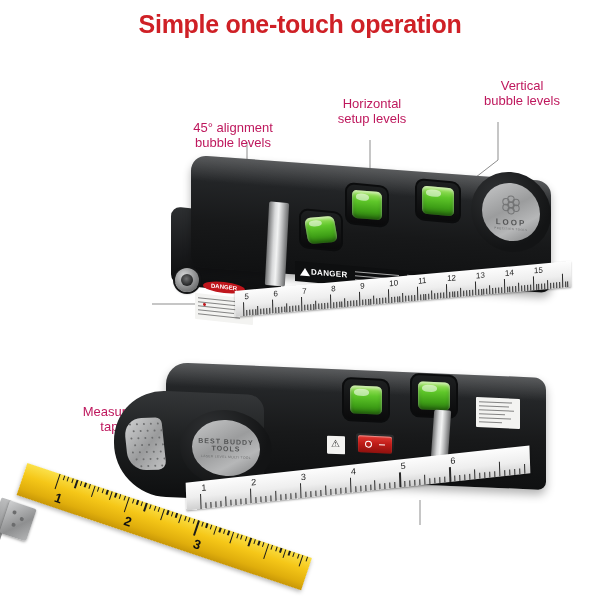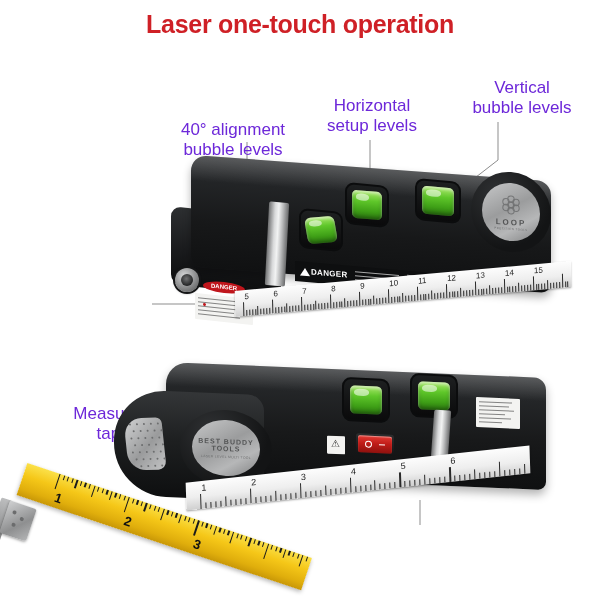--- a/index.html
+++ b/index.html
@@ -21,22 +21,22 @@
     font-weight:bold;
     font-size:25px;
     line-height:1.12;
     letter-spacing:-0.3px;
   }
   .headline .l2{display:block;}
 
   
   .callout{
     position:absolute;
-    color:#6d28d9;
-    font-size:17px;
+    color:#be185d;
+    font-size:13px;
     line-height:1.18;
     white-space:pre-line;
   }
   .callout.c-center{text-align:center;}
   .callout.c-right{text-align:right;}
   .leader-svg{position:absolute;left:0;top:0;width:600px;height:600px;overflow:visible;pointer-events:none;}
 
   
   
   
@@ -223,39 +223,39 @@
     transform:rotate(18.5deg);
     border-radius:2px;
   }
 </style>
 </head>
 <body>
 
 <div class="stage">
 
   <div class="headline">
-    <span>Laser one-touch operation</span>
+    <span>Simple one-touch operation</span>
   </div>
 
   <svg class="leader-svg" viewBox="0 0 600 600">
 
     <polyline points="247,142 247,196 318,231" fill="none" stroke="#8d8d8d" stroke-width="1"></polyline>
 
     <polyline points="370,140 370,178 348,196" fill="none" stroke="#8d8d8d" stroke-width="1"></polyline>
 
     <polyline points="498,122 498,160 440,205" fill="none" stroke="#8d8d8d" stroke-width="1"></polyline>
 
     <polyline points="152,304 206,304 206,316" fill="none" stroke="#8d8d8d" stroke-width="1"></polyline>
 
     <polyline points="175,416 222,416 222,432" fill="none" stroke="#8d8d8d" stroke-width="1"></polyline>
 
     <polyline points="420,500 420,525" fill="none" stroke="#8d8d8d" stroke-width="1"></polyline>
   </svg>
 
-  <div class="callout c-center" style="left:158px;top:120px;width:150px;">40° alignment
+  <div class="callout c-center" style="left:158px;top:120px;width:150px;">45° alignment
 bubble levels</div>
 
   <div class="callout c-center" style="left:306px;top:96px;width:132px;">Horizontal
 setup levels</div>
 
   <div class="callout c-center" style="left:452px;top:78px;width:140px;">Vertical
 bubble levels</div>
 
 
   <div class="callout c-center" style="left:52px;top:404px;width:122px;">Measuring

